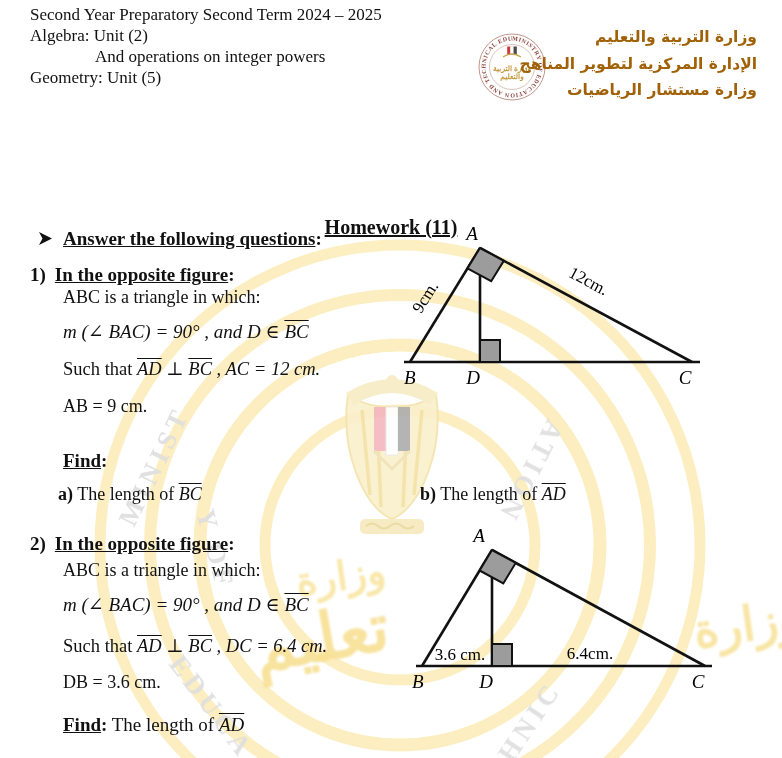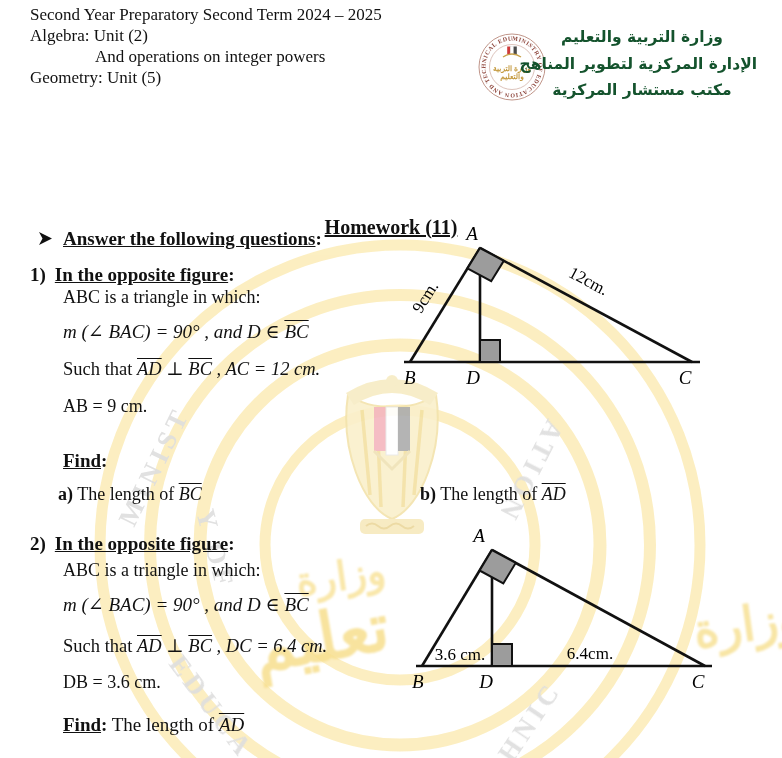--- a/index.html
+++ b/index.html
@@ -8,23 +8,23 @@
     font-family:"Liberation Serif", serif;color:#111;
   }
   .abs{position:absolute;}
   .z1{z-index:2;}
   #watermark{position:absolute;left:0;top:0;z-index:0;}
   .hl{font-size:17px;line-height:21px;white-space:nowrap;}
   .ind1{padding-left:63px;}
   .ind2{padding-left:65px;}
   .ind3{padding-left:74px;}
   .ministry{
-    direction:rtl;text-align:center;width:230px;
+    direction:rtl;text-align:right;width:230px;
     font-family:"DejaVu Sans", sans-serif;font-weight:bold;
-    font-size:15.5px;line-height:26.5px;color:#14532d;white-space:nowrap;
+    font-size:15.5px;line-height:26.5px;color:#a16207;white-space:nowrap;
   }
   .title{width:100%;text-align:center;}
   .title span{font-size:20px;font-weight:bold;text-decoration:underline;}
   .bold{font-weight:bold;}
   .ul{text-decoration:underline;}
   .it{font-style:italic;}
   .ov{text-decoration:overline;margin-top:44px;}
   .math{font-size:19px;font-style:italic;font-family:"Liberation Serif","DejaVu Serif",serif;white-space:nowrap;}
   .body-line{font-size:18px;white-space:nowrap;font-family:"Liberation Serif","DejaVu Serif",serif;}
   .head-line{font-size:19px;font-weight:bold;white-space:nowrap;margin-top:12px;}
@@ -109,21 +109,21 @@
     <rect x="36.6" y="14.5" width="3.2" height="8" fill="#4a4a4a"></rect>
     <path d="M26,25 Q35,19 44,25" fill="none" stroke="#C9A24B" stroke-width="1.4"></path>
   </g>
   <text x="35" y="38.5" text-anchor="middle" font-size="7.5" font-weight="bold" fill="#C49A3F" font-family="DejaVu Sans, sans-serif">وزارة التربية</text>
   <text x="35" y="47" text-anchor="middle" font-size="7.5" font-weight="bold" fill="#C49A3F" font-family="DejaVu Sans, sans-serif">والتعليم</text>
 </svg>
 
 <div class="abs z1 ministry" style="right:25px;top:24px;">
   <div>وزارة التربية والتعليم</div>
   <div>الإدارة المركزية لتطوير المناهج</div>
-  <div>مكتب مستشار المركزية</div>
+  <div>وزارة مستشار الرياضيات</div>
 </div>
 
 <div class="abs z1 title" style="top:168px;margin-top:48px;">
   <span>Homework (11)</span>
 </div>
 
 <div class="abs z1 head-line" style="left:38px;top:216px;">
   <svg class="bullet-icon" width="15" height="15" viewBox="0 0 15 15">
     <path d="M1,1 L14,7.5 L1,14 L4.5,7.5 Z" fill="#111"></path>
   </svg><span class="ul">Answer the following questions</span><span>:</span>

